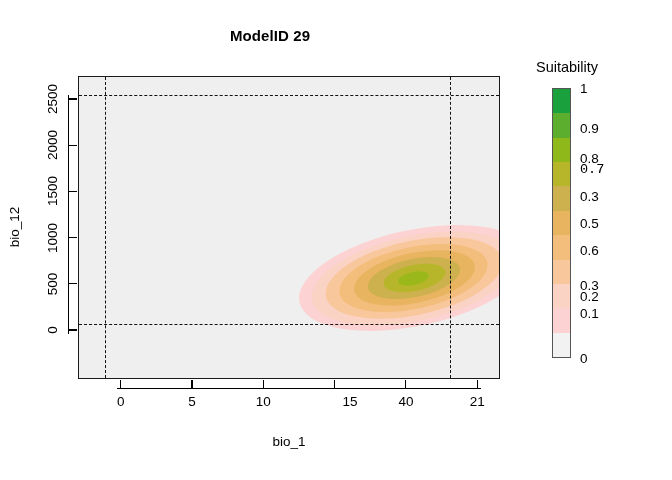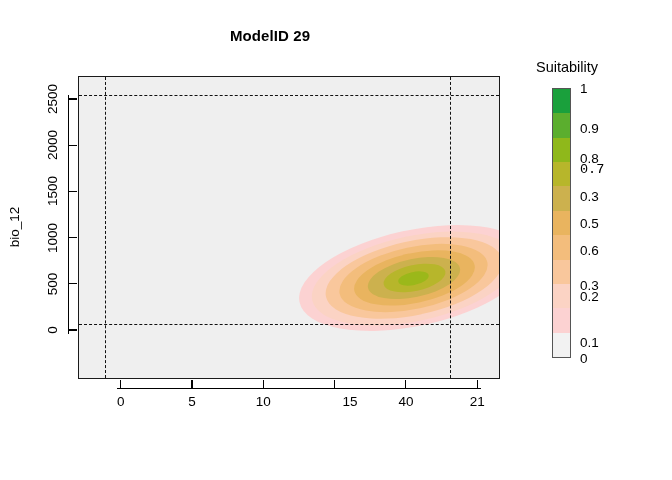--- a/index.html
+++ b/index.html
@@ -156,20 +156,21 @@
       <div class="tick" style="left: 68px; top: 237.062px; width: 9px; height: 1.2px;"></div>
       <div class="ytick-label" style="left: 52px; top: 237.662px;">1000</div>
       <div class="tick" style="left: 68px; top: 190.873px; width: 9px; height: 1.2px;"></div>
       <div class="ytick-label" style="left: 52px; top: 191.473px;">1500</div>
       <div class="tick" style="left: 68px; top: 144.684px; width: 9px; height: 1.2px;"></div>
       <div class="ytick-label" style="left: 52px; top: 145.284px;">2000</div>
       <div class="tick" style="left: 68px; top: 98.4945px; width: 9px; height: 1.2px;"></div>
       <div class="ytick-label" style="left: 52px; top: 99.0945px;">2500</div>
     </div>
 
+  <div class="xaxis-title">bio_1</div>
   <div class="yaxis-title">bio_12</div>
 
   <div class="legend-title">Suitability</div>
   <div class="legend-bar" id="legend-bar">
       <div class="legend-band" style="height: 9.09091%; background: rgb(26, 160, 60);"></div>
       <div class="legend-band" style="height: 9.09091%; background: rgb(91, 174, 46);"></div>
       <div class="legend-band" style="height: 9.09091%; background: rgb(143, 184, 27);"></div>
       <div class="legend-band" style="height: 9.09091%; background: rgb(183, 182, 43);"></div>
       <div class="legend-band" style="height: 9.09091%; background: rgb(204, 177, 78);"></div>
       <div class="legend-band" style="height: 9.09091%; background: rgb(233, 180, 95);"></div>
@@ -182,17 +183,17 @@
   <div id="legend-ticks">
       <div class="legend-tick-label" style="top: 88px;">1</div>
       <div class="legend-tick-label" style="top: 128px;">0.9</div>
       <div class="legend-tick-label" style="top: 158px;">0.8</div>
       <div class="legend-tick-label" style="top: 169px; font-family: Liberation Mono, monospace;">0.7</div>
       <div class="legend-tick-label" style="top: 196px;">0.3</div>
       <div class="legend-tick-label" style="top: 223px;">0.5</div>
       <div class="legend-tick-label" style="top: 250px;">0.6</div>
       <div class="legend-tick-label" style="top: 277px; margin-top: 8px;">0.3</div>
       <div class="legend-tick-label" style="top: 296px;">0.2</div>
-      <div class="legend-tick-label" style="top: 342px;">0.1</div>
+      <div class="legend-tick-label" style="top: 313px;">0.1</div>
       <div class="legend-tick-label" style="top: 358px;">0</div>
     </div>
 
 </div>
 
 </body></html>

